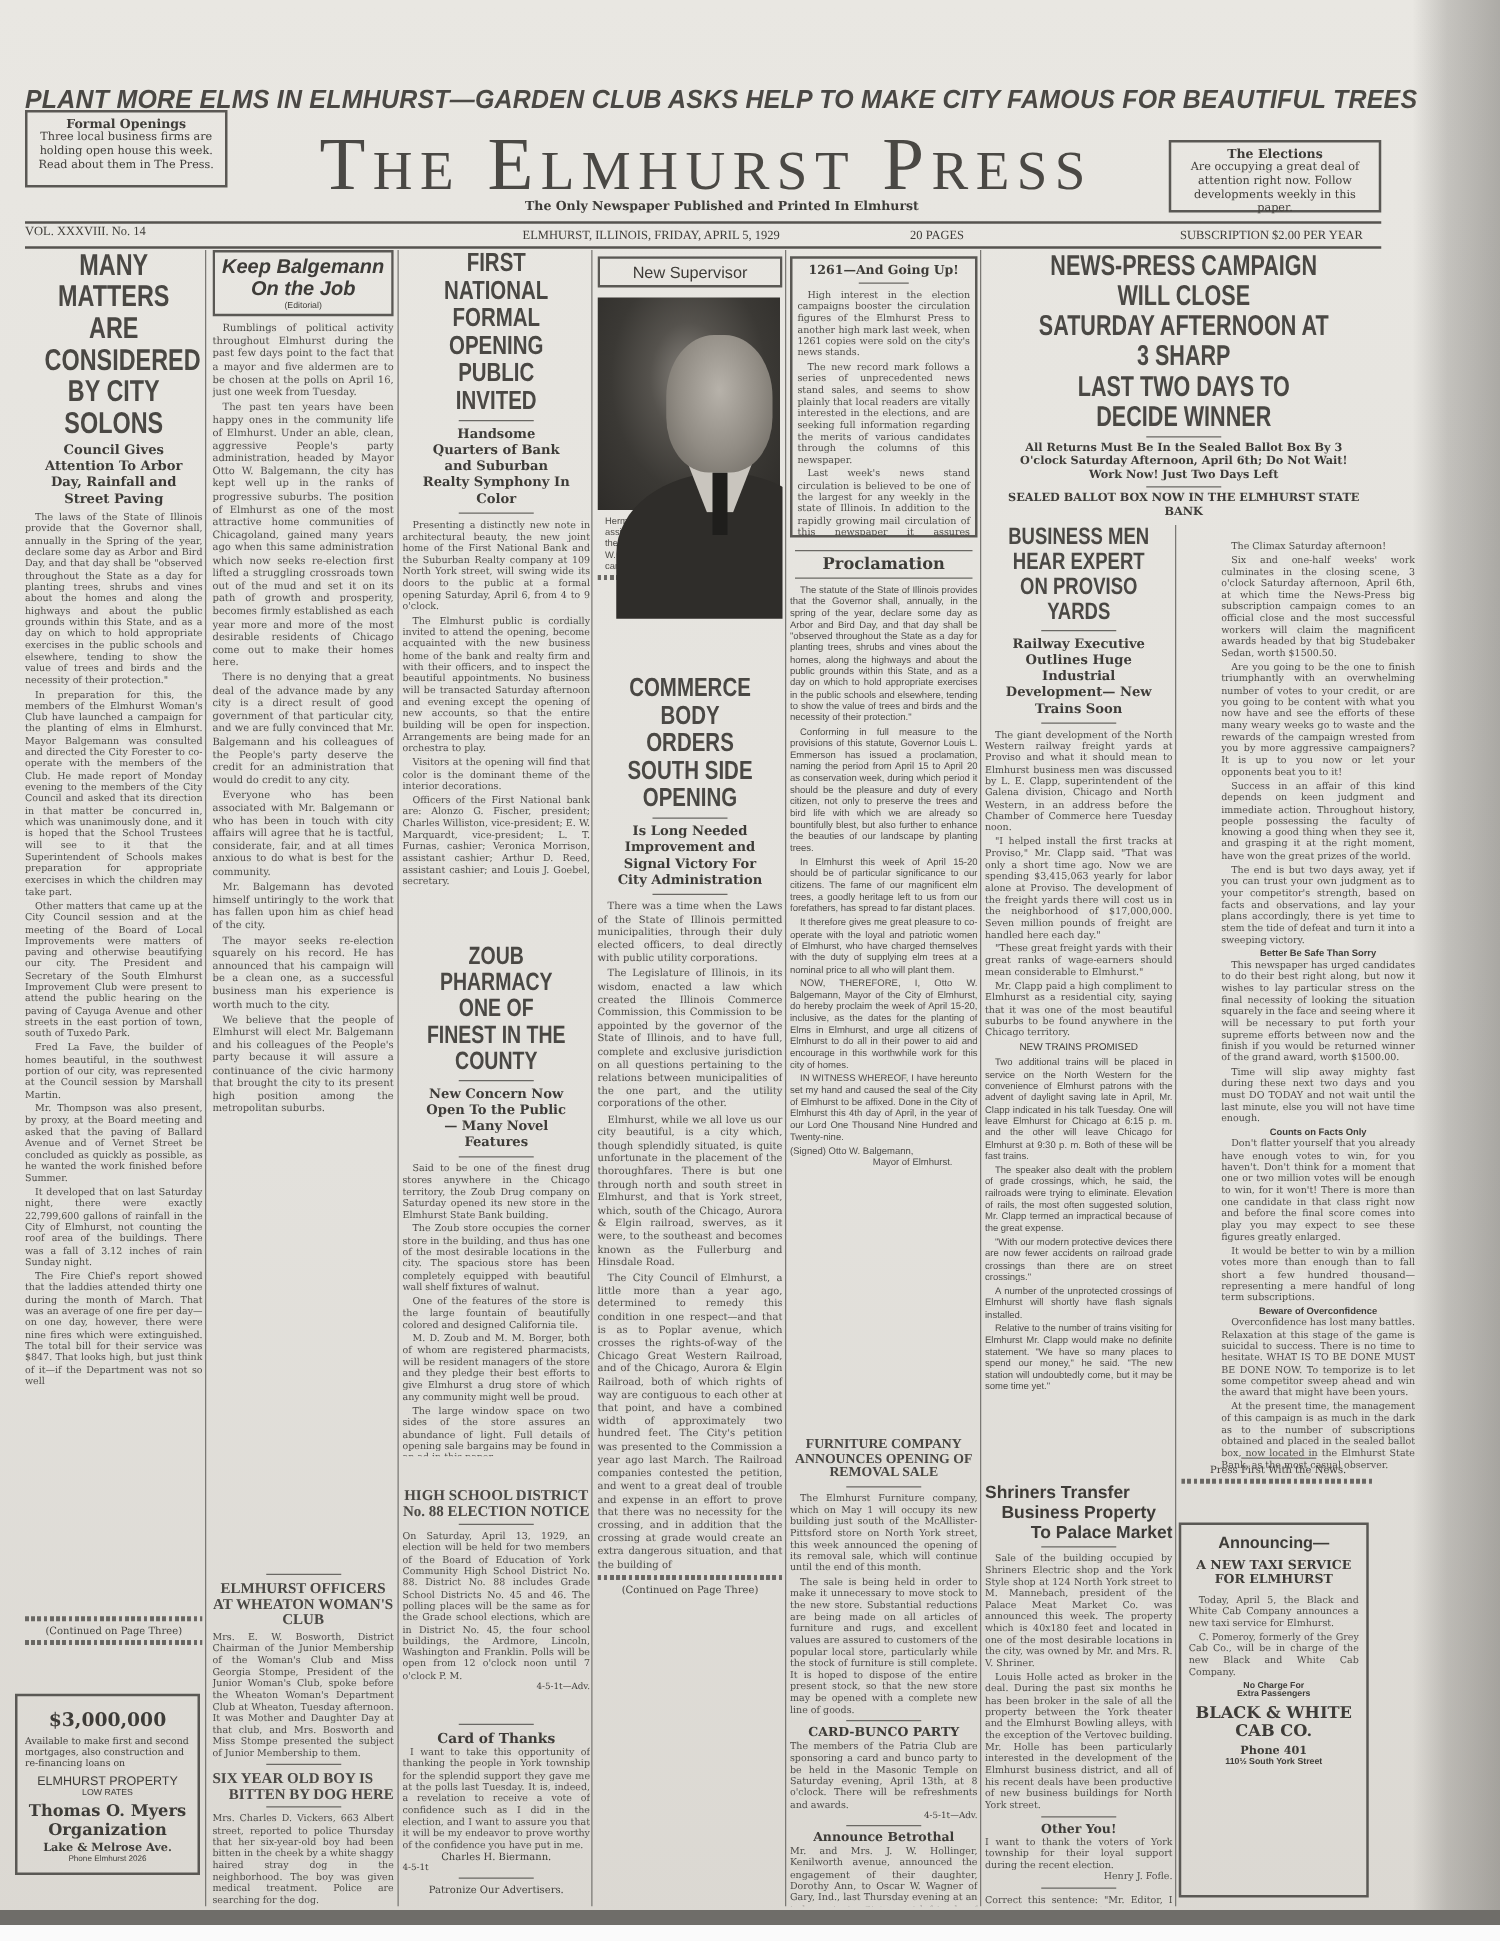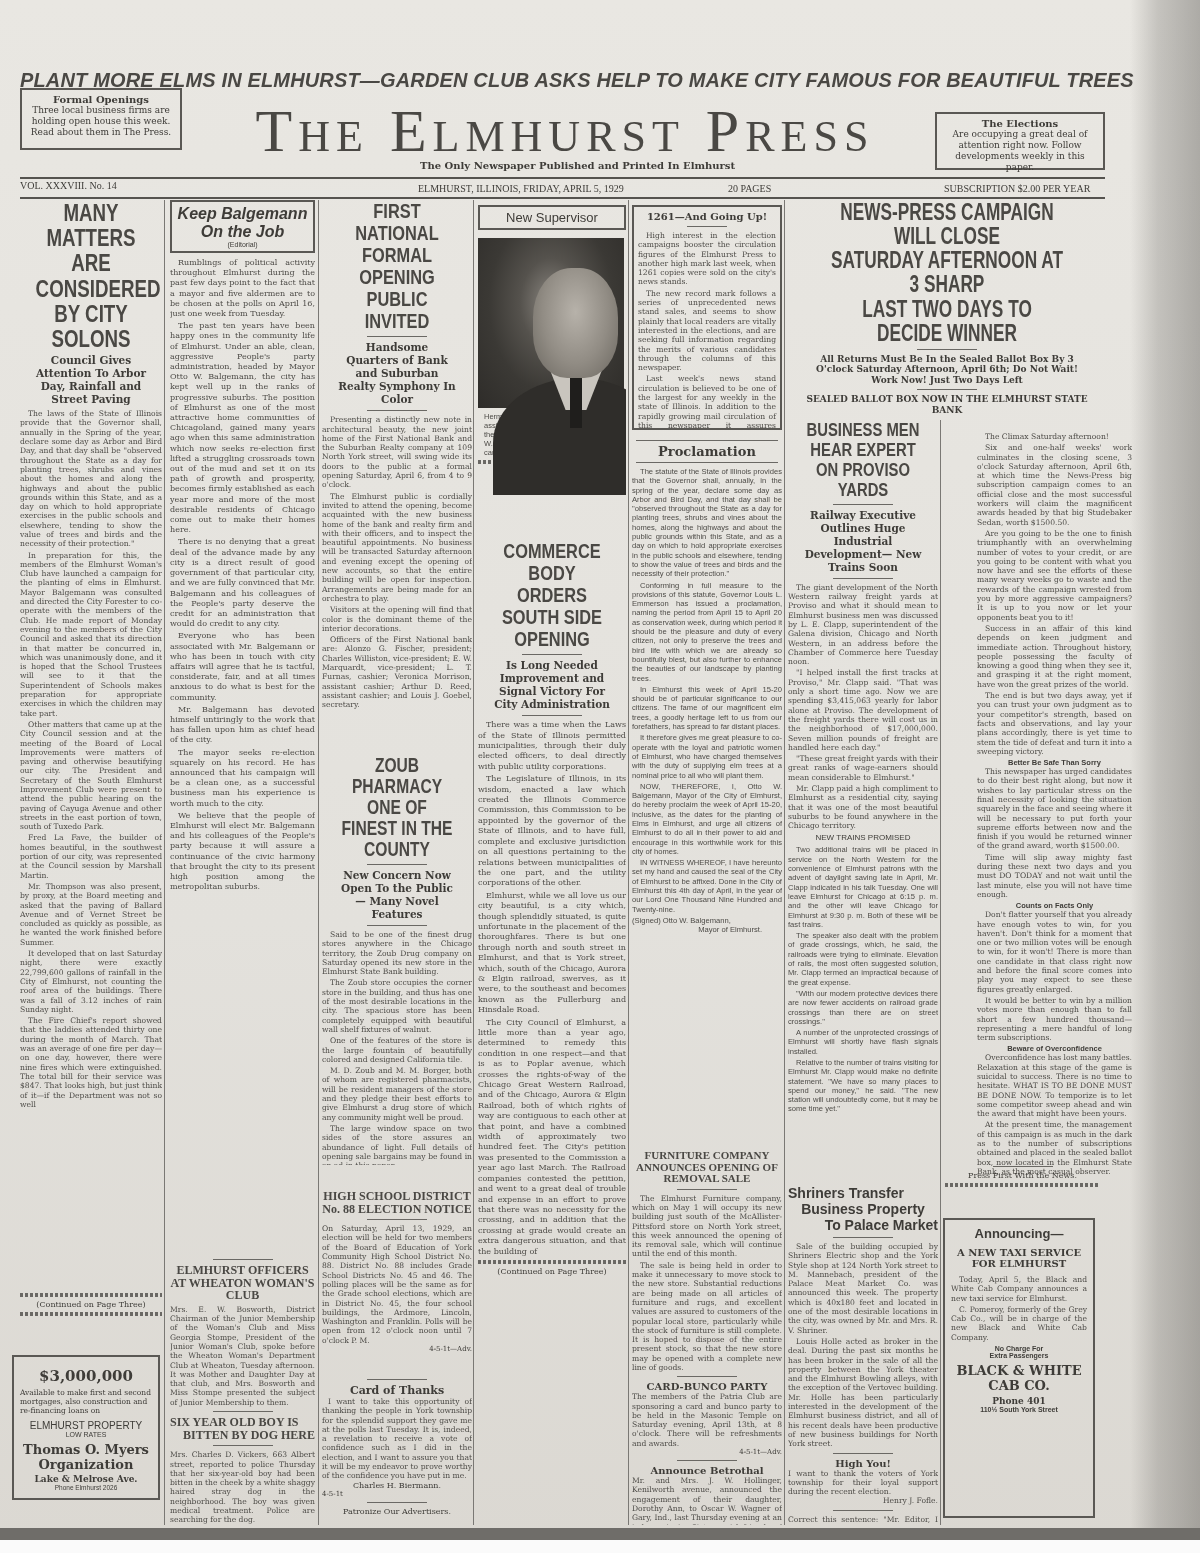--- a/index.html
+++ b/index.html
@@ -285,21 +285,21 @@
 <div class="art" style="left:788px;top:1185px;width:150px;height:340px;">
   <div style="font-family:'Liberation Sans',sans-serif;font-weight:bold;font-size:14px;line-height:16px;">Shriners Transfer</div>
   <div style="font-family:'Liberation Sans',sans-serif;font-weight:bold;font-size:14px;line-height:16px;text-align:center;">Business Property</div>
   <div style="font-family:'Liberation Sans',sans-serif;font-weight:bold;font-size:14px;line-height:16px;text-align:right;">To Palace Market</div>
   <div class="short-rule"></div>
   <div class="body">
     <p>Sale of the building occupied by Shriners Electric shop and the York Style shop at 124 North York street to M. Mannebach, president of the Palace Meat Market Co. was announced this week. The property which is 40x180 feet and located in one of the most desirable locations in the city, was owned by Mr. and Mrs. R. V. Shriner.</p>
     <p>Louis Holle acted as broker in the deal. During the past six months he has been broker in the sale of all the property between the York theater and the Elmhurst Bowling alleys, with the exception of the Vertovec building. Mr. Holle has been particularly interested in the development of the Elmhurst business district, and all of his recent deals have been productive of new business buildings for North York street.</p>
   </div>
   <div class="short-rule"></div>
-  <div class="center" style="font-weight:bold;font-size:10px;">High You!</div>
+  <div class="center" style="font-weight:bold;font-size:10px;">Other You!</div>
   <div class="body">I want to thank the voters of York township for their loyal support during the recent election.</div>
   <div class="body" style="text-align:right;">Henry J. Fofle.</div>
   <div class="short-rule"></div>
   <div class="body">Correct this sentence: "Mr. Editor, I just take your paper to help you live; I haven't time to read it."</div>
 </div>
 
 <div class="art" style="left:945px;top:432px;width:155px;height:745px;margin-left:32px;">
   <div class="body">
     <p>The Climax Saturday afternoon!</p>
     <p>Six and one-half weeks' work culminates in the closing scene, 3 o'clock Saturday afternoon, April 6th, at which time the News-Press big subscription campaign comes to an official close and the most successful workers will claim the magnificent awards headed by that big Studebaker Sedan, worth $1500.50.</p>

